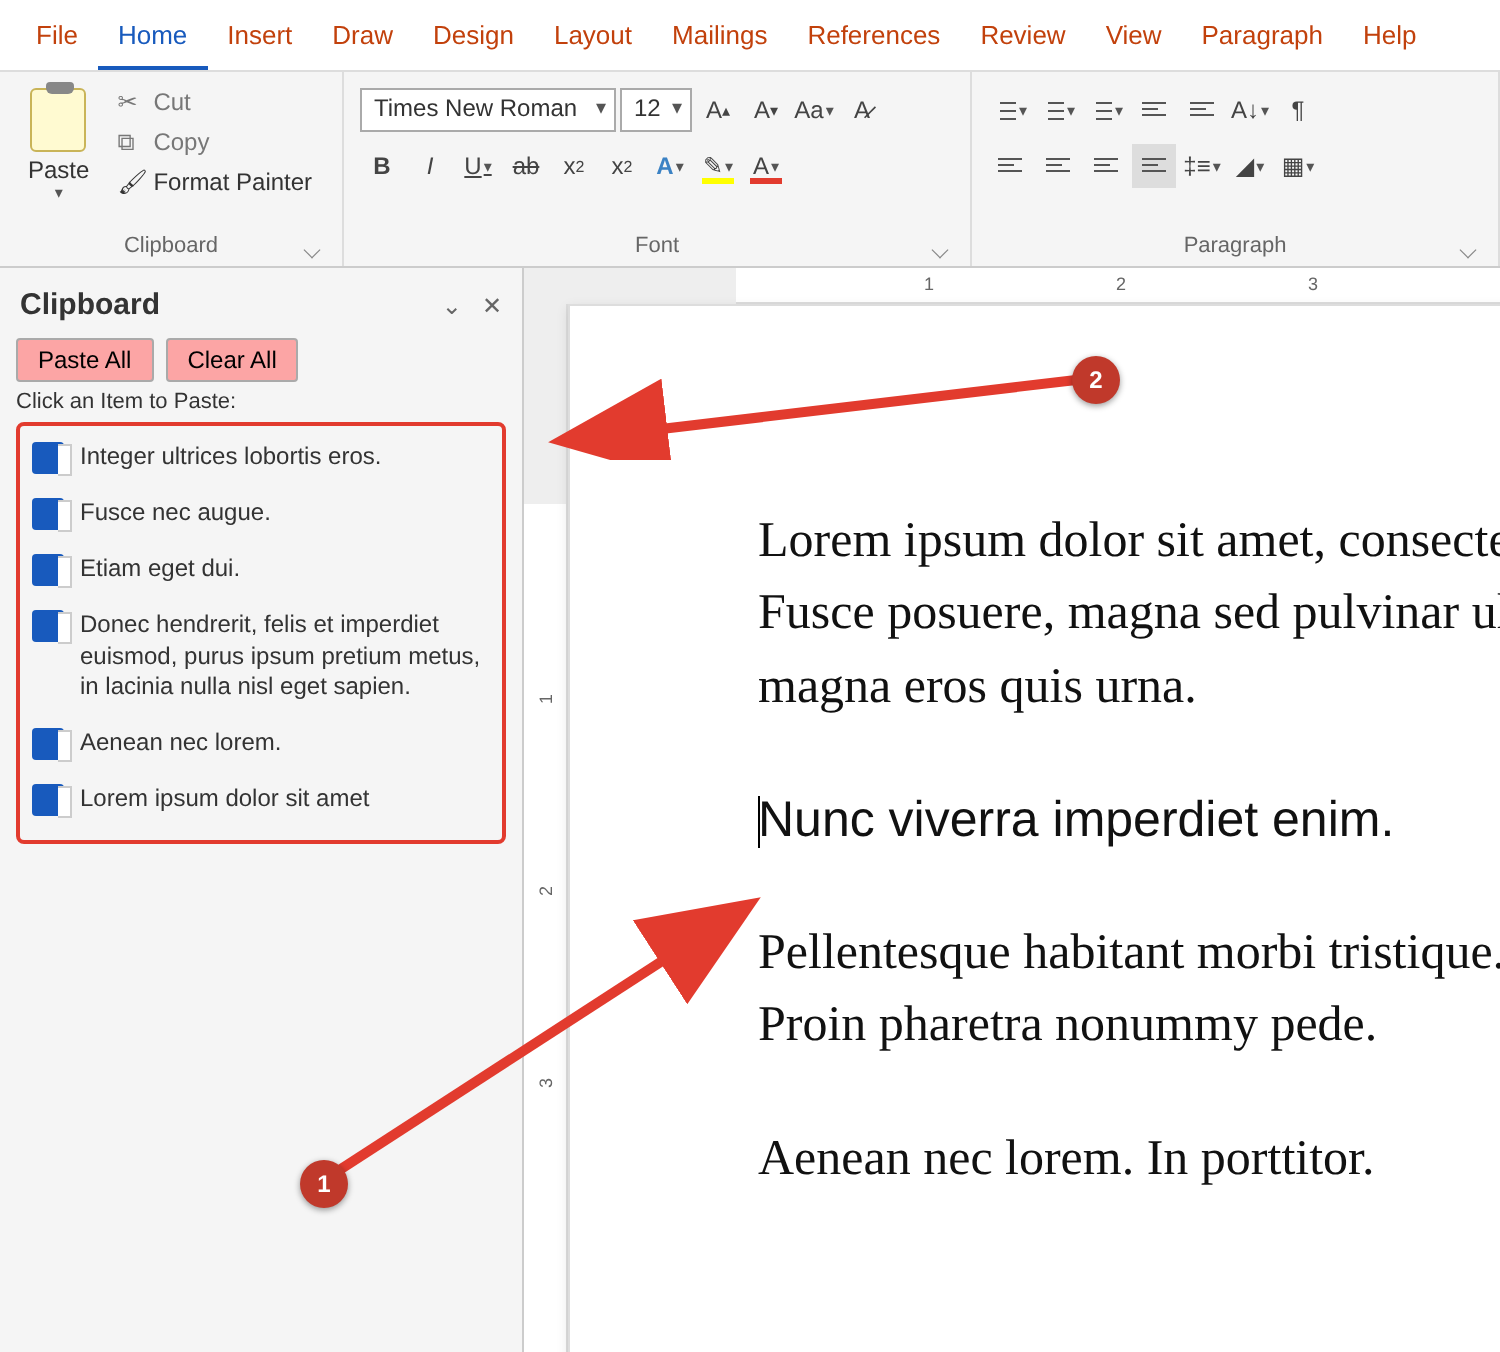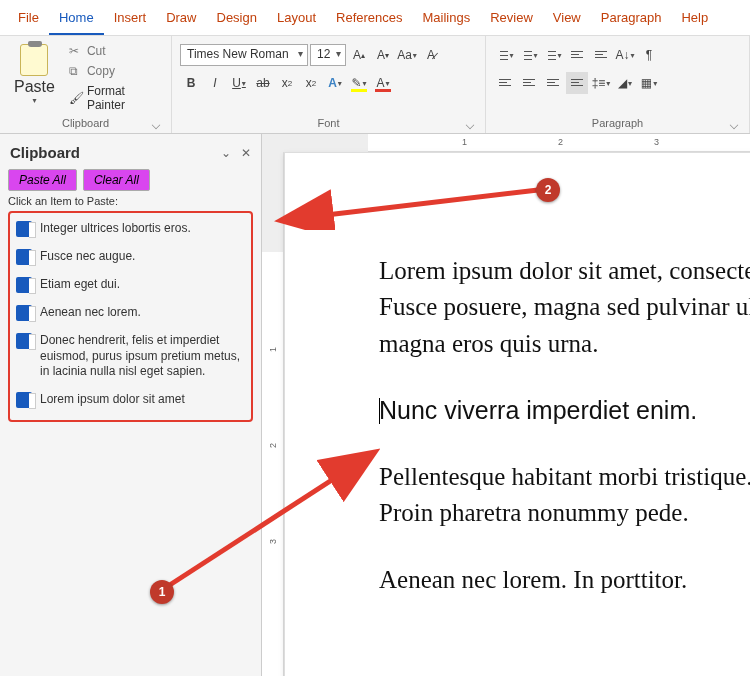--- a/index.html
+++ b/index.html
@@ -14,21 +14,21 @@
   .ribbon { display: flex; background: #f5f5f5; border-bottom: 1px solid #ccc; height: 98px; }
   .group { border-right: 1px solid #ddd; padding: 4px 8px 0 8px; display: flex; flex-direction: column; }
   .group-body { flex: 1; display: flex; align-items: flex-start; }
   .group-label { text-align: center; font-size: 11px; color: #666; padding: 2px 0 4px 0; position: relative; }
   .group-label .launcher { position: absolute; right: 2px; bottom: 3px; width: 10px; height: 10px; border: 1px solid #888; border-top: none; border-left: none; transform: rotate(45deg) scale(0.6); }
 
   
   .paste-big { display: flex; flex-direction: column; align-items: center; padding: 4px 6px; cursor: pointer; }
   .paste-big .icon { width: 28px; height: 32px; background: #fffad1; border: 1px solid #c9b458; border-radius: 3px; position: relative; margin-bottom: 2px; }
   .paste-big .icon::before { content:""; position:absolute; top:-4px; left:7px; width:14px; height:6px; background:#888; border-radius:2px 2px 3px 3px; }
-  .paste-big span { font-size: 16px; }
+  .paste-big span { font-size: 12px; }
   .clip-btns { display: flex; flex-direction: column; gap: 2px; padding: 2px 0 0 4px; }
   .clip-btns .row { display: flex; align-items: center; gap: 4px; font-size: 12px; color: #777; cursor: default; padding: 2px 4px; }
   .clip-btns .row.enabled { color: #333; cursor: pointer; }
   .mini-icon { display:inline-block; width:14px; height:14px; }
 
   
   .font-group .row1 { display: flex; gap: 2px; align-items: flex-start; margin-bottom: 6px; }
   .font-select { background:#fff; border:1px solid #aaa; height:22px; padding:2px 18px 2px 6px; font-size:12px; position:relative; }
   .font-select::after { content:"▾"; position:absolute; right:4px; top:3px; font-size:10px; color:#555; }
   .iconbtn { width:22px; height:22px; display:flex; align-items:center; justify-content:center; cursor:pointer; font-size:12px; color:#444; position:relative; }
@@ -50,21 +50,21 @@
     linear-gradient(#555,#555) 0 10px/8px 1px no-repeat; }
   .dd::after { content:"▾"; font-size:8px; color:#555; margin-left:1px; }
 
   
   .main { display:flex; height: calc(676px - 24px - 98px); }
   .sidepane { width: 262px; background:#f5f5f5; border-right:1px solid #ccc; padding:6px 8px; display:flex; flex-direction:column; }
   .sidepane-header { display:flex; align-items:center; justify-content:space-between; padding:4px 2px 8px 2px; }
   .sidepane-header h2 { font-size:15px; font-weight:600; color:#333; }
   .sidepane-header .ctrls { display:flex; gap:10px; color:#666; cursor:pointer; }
   .pane-btns { display:flex; gap:6px; margin-bottom:4px; }
-  .pane-btns button { background:#d946ef; border:1px solid #aaa; padding:3px 10px; font-size:12px; border-radius:2px; cursor:pointer;font-style:italic; }
+  .pane-btns button { background:#fca5a5; border:1px solid #aaa; padding:3px 10px; font-size:12px; border-radius:2px; cursor:pointer; }
   .hint { font-size:11px; color:#333; margin-bottom:4px; }
   .clip-list { border:2px solid #e23b2e; border-radius:4px; padding:2px 4px 6px 4px; }
   .clip-item { display:flex; gap:8px; padding:6px 2px; align-items:flex-start; cursor:pointer; }
   .word-icon { width:16px; height:16px; background:#185abd; border-radius:2px; color:#fff; font-size:9px; font-weight:bold; display:flex; align-items:center; justify-content:center; flex-shrink:0; position:relative; }
   .word-icon::after { content:""; position:absolute; right:-4px; top:1px; width:6px; height:14px; background:#fff; border:1px solid #ccc; border-left:none; }
   .clip-item span { font-size:12px; line-height:1.3; }
 
   
   .docwrap { flex:1; background:#fafafa; position:relative; overflow:hidden; }
   .ruler { height:18px; background:#fff; border-bottom:1px solid #ddd; position:relative; font-size:9px; color:#666; }
@@ -84,22 +84,22 @@
 </head>
 <body>
 
 <div class="menubar">
   <div class="item">File</div>
   <div class="item active">Home</div>
   <div class="item">Insert</div>
   <div class="item">Draw</div>
   <div class="item">Design</div>
   <div class="item">Layout</div>
+  <div class="item">Mailings</div>
   <div class="item">References</div>
-  <div class="item">Mailings</div>
   <div class="item">Review</div>
   <div class="item">View</div>
   <div class="item">Paragraph</div>
   <div class="item">Help</div>
 </div>
 
 <div class="ribbon">
 
   <div class="group" style="width:172px">
     <div class="group-body">
@@ -242,25 +242,25 @@
       <div class="clip-item">
           <div class="word-icon"></div>
           <span>Fusce nec augue.</span>
         </div>
       <div class="clip-item">
           <div class="word-icon"></div>
           <span>Etiam eget dui.</span>
         </div>
       <div class="clip-item">
           <div class="word-icon"></div>
+          <span>Donec hendrerit, felis et imperdiet euismod, purus ipsum pretium metus, in lacinia nulla nisl eget sapien.</span>
+        </div>
+      <div class="clip-item">
+          <div class="word-icon"></div>
           <span>Aenean nec lorem.</span>
-        </div>
-      <div class="clip-item">
-          <div class="word-icon"></div>
-          <span>Donec hendrerit, felis et imperdiet euismod, purus ipsum pretium metus, in lacinia nulla nisl eget sapien.</span>
         </div>
       <div class="clip-item">
           <div class="word-icon"></div>
           <span>Lorem ipsum dolor sit amet</span>
         </div>
     </div>
   </div>
 
   <div class="docwrap">
     <div class="ruler">

